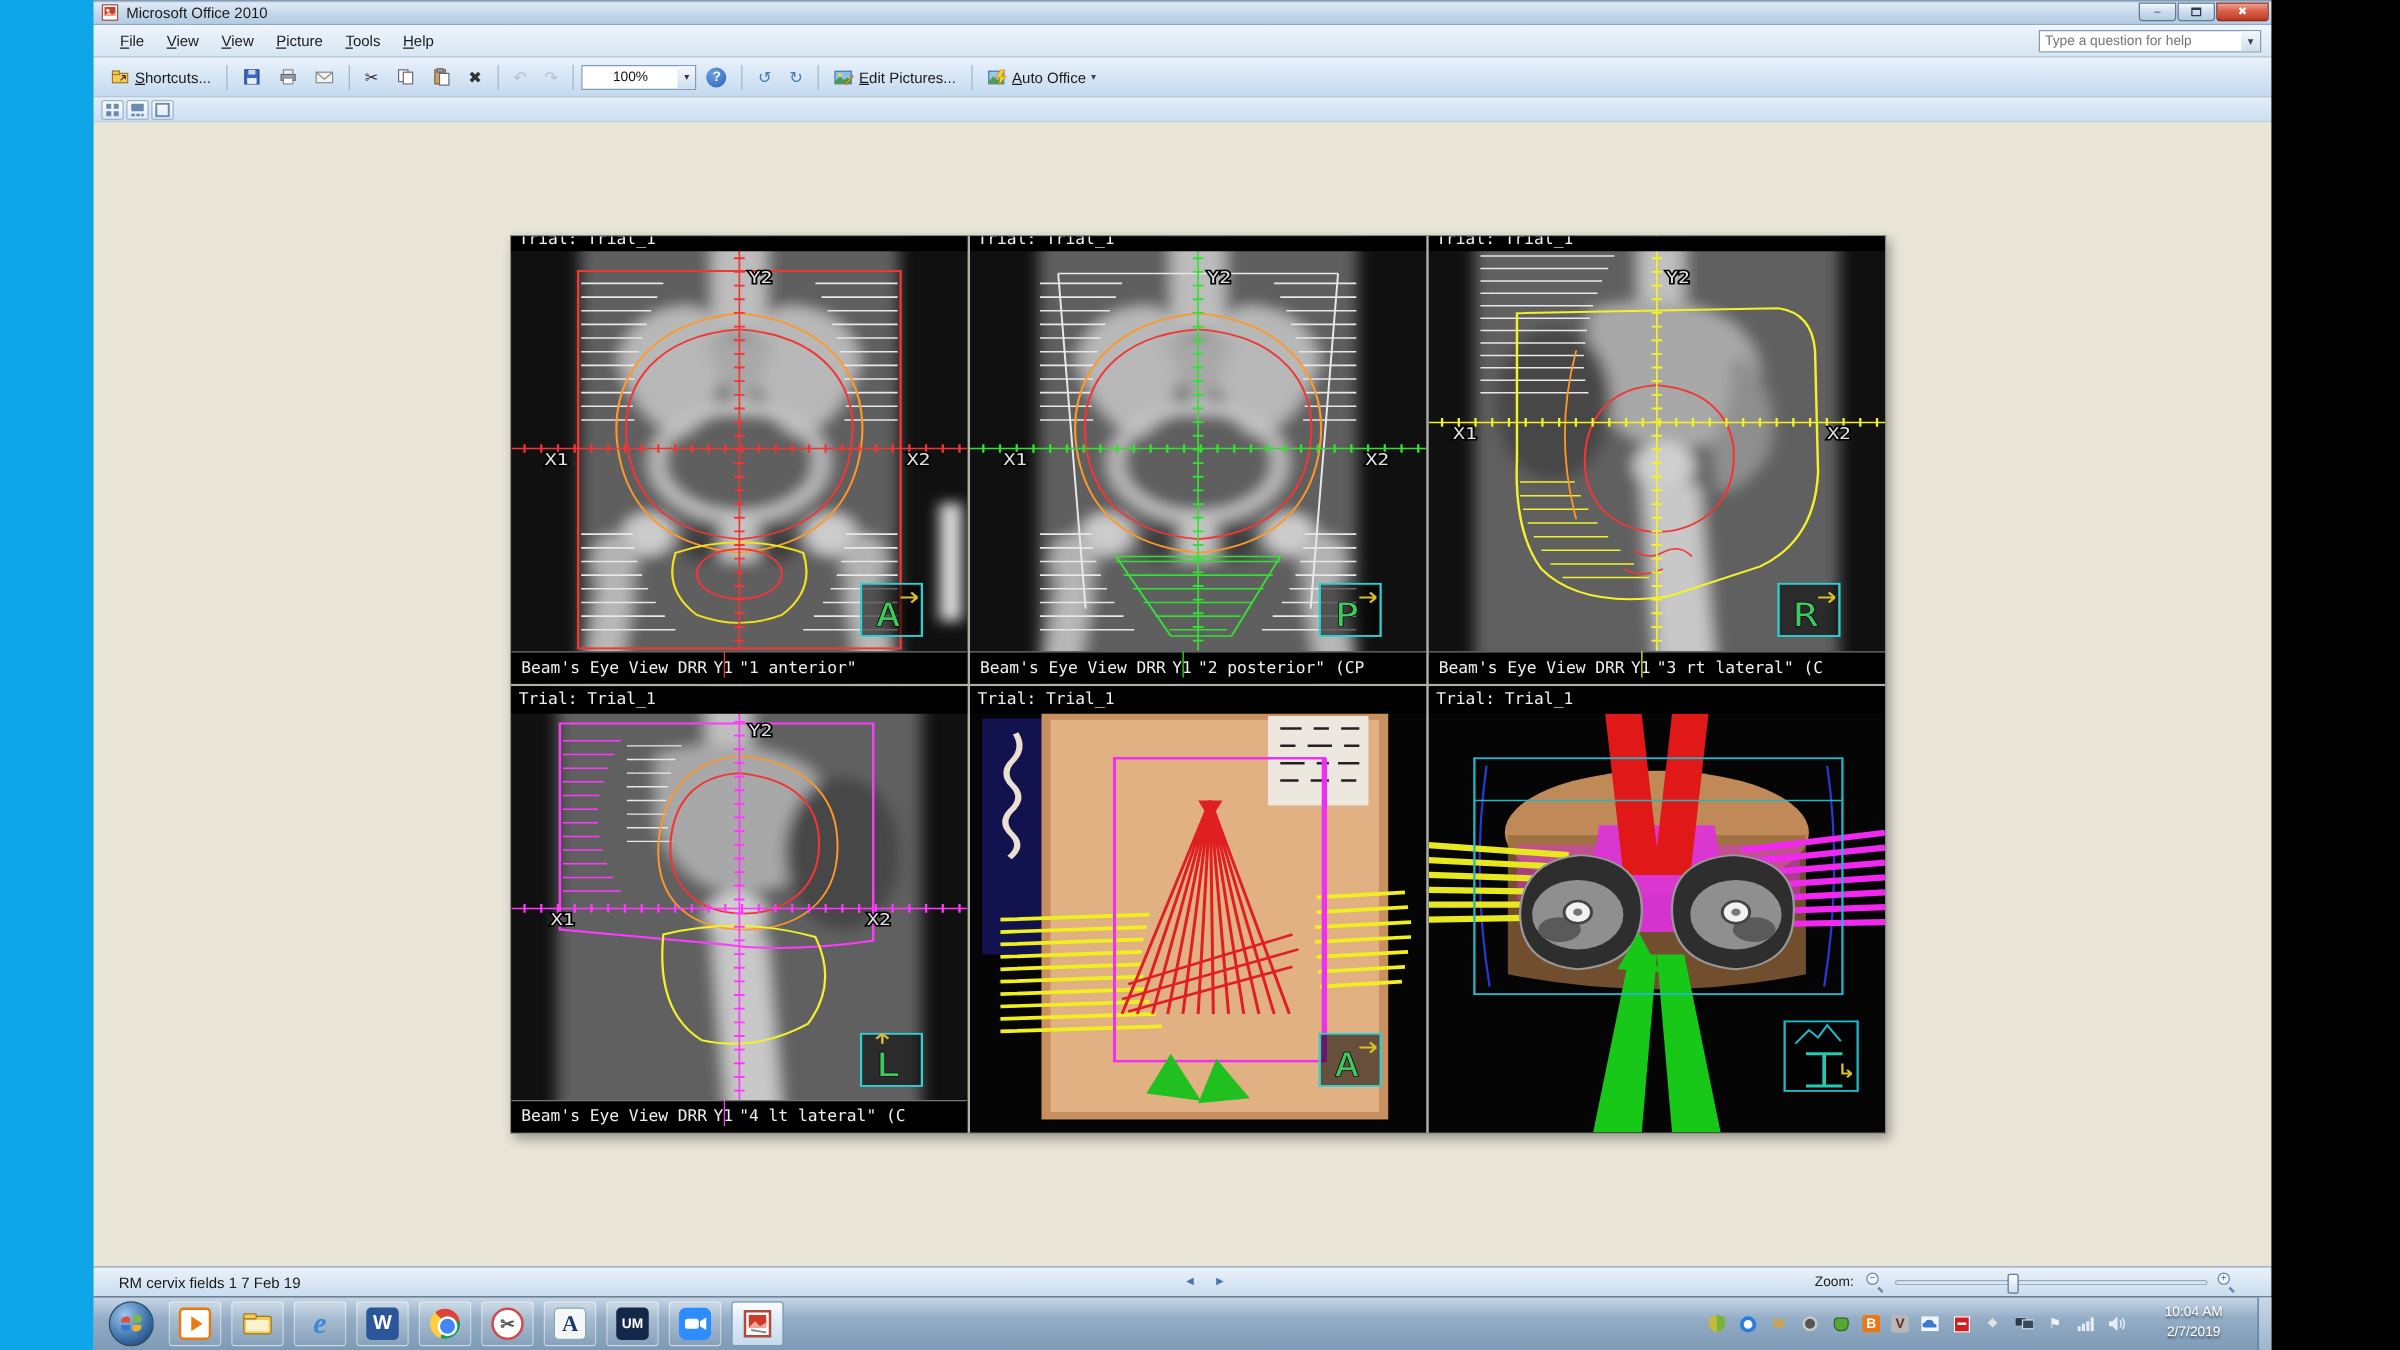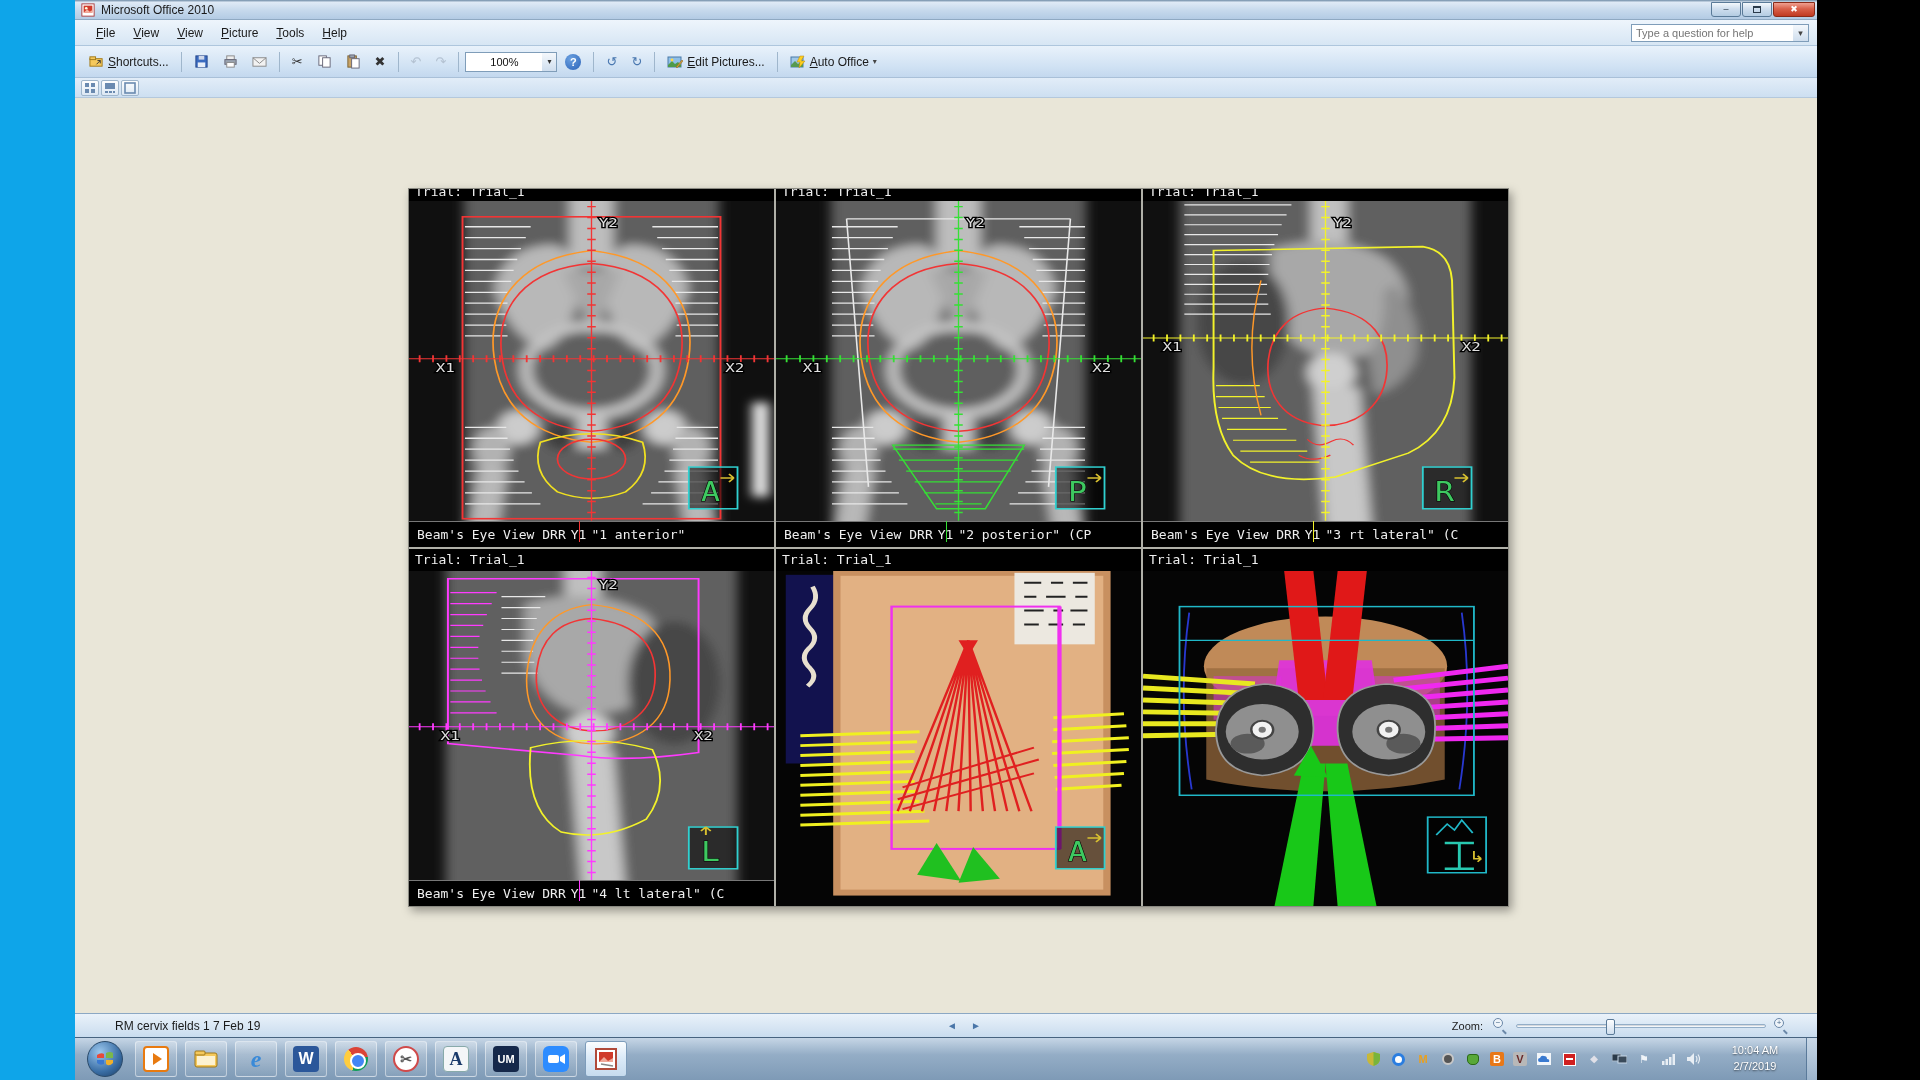--- a/index.html
+++ b/index.html
@@ -77,21 +77,21 @@
   .p1 .ax i{background:#f23535}.p2 .ax i{background:#35e035}
   .p3 .ax i{background:#f2f22a}.p4 .ax i{background:#ff3aff}
   .axis-text{font-family:"DejaVu Sans Mono",monospace;font-size:13px;fill:#e2e2e2;
     stroke:#000;stroke-width:2.5px;paint-order:stroke}
   .corner-letter{font-family:"DejaVu Sans Mono",monospace;font-size:26px;fill:#3ec860;
     stroke:#000;stroke-width:1px;paint-order:stroke}
 
   
   .statusbar{height:24px;flex:0 0 24px;position:relative;display:flex;align-items:center;
     background:linear-gradient(#eaf2fa,#c9dcee);border-top:1px solid #8ca8c4;font-size:12px;color:#1a1a1a}
-  .statusbar .fname{margin-left:40px}
+  .statusbar .fname{margin-left:20px}
   .nav-arrows{position:absolute;left:872px;display:flex;gap:14px}
   .nav-arrow{font-size:10px;color:#4a76a8}
   .zoomctl{position:absolute;right:28px;display:flex;align-items:center;gap:8px}
   .zoomctl .zlabel{font-size:11px;color:#222;margin-right:2px}
   .mag{width:15px;height:15px;position:relative}
   .mag .lens{position:absolute;left:0;top:0;width:10px;height:10px;border:1.5px solid #6a87a8;
     border-radius:50%;background:#eef4fa;display:flex;align-items:center;justify-content:center;
     font-size:8px;color:#4a6a8a;line-height:1}
   .mag .handle{position:absolute;right:1px;bottom:1px;width:5px;height:1.5px;background:#6a87a8;
     transform:rotate(45deg)}

